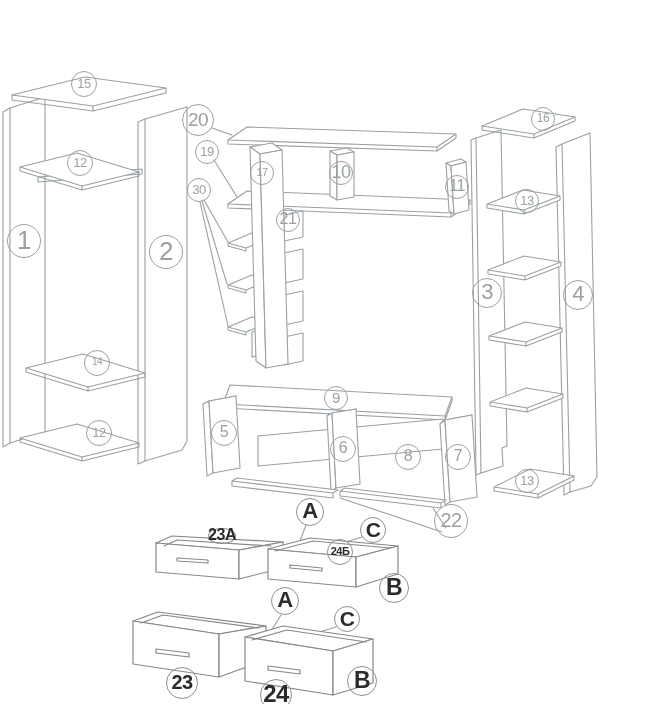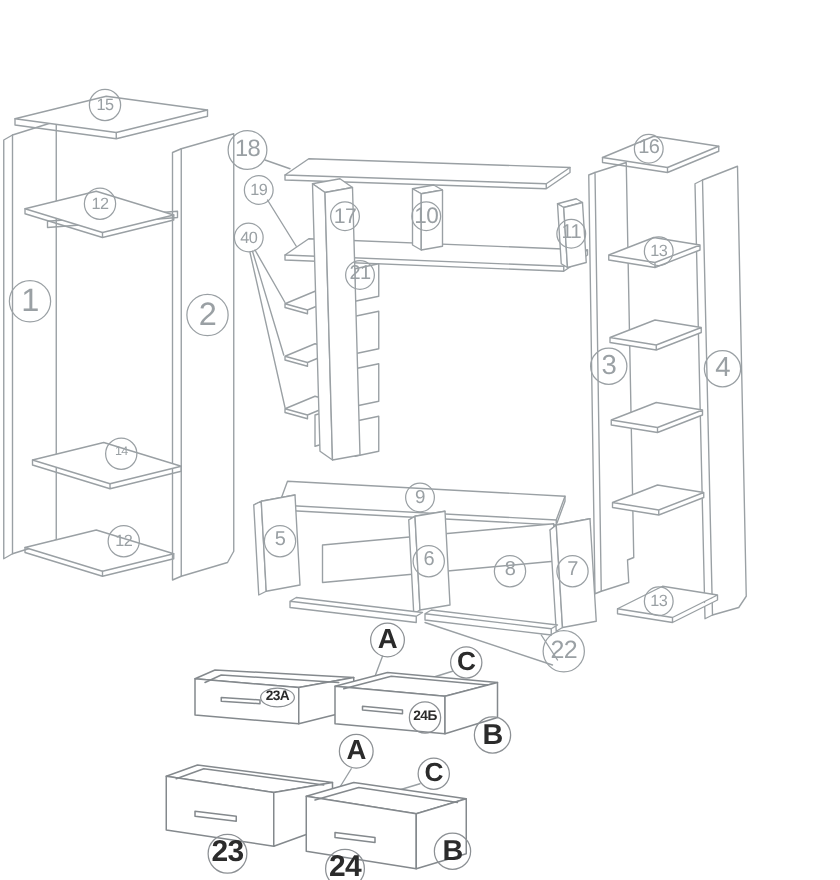--- a/index.html
+++ b/index.html
@@ -149,42 +149,42 @@
       <span>2</span>
     </div>
 <div class="co g" style="left:84px;top:350px;width:26px;height:26px;font-size:10px" data-name="callout-part-14">
       <span>14</span>
     </div>
 <div class="co g" style="left:86px;top:420px;width:26px;height:26px;font-size:13px" data-name="callout-part-12-lower">
       <span>12</span>
     </div>
 
 <div class="co g" style="left:182px;top:104px;width:32px;height:32px;font-size:19px" data-name="callout-part-19">
-      <span>18</span>
+      <span>20</span>
     </div>
 <div class="co g" style="left:195px;top:140px;width:24px;height:24px;font-size:13px" data-name="callout-part-18">
       <span>19</span>
     </div>
 <div class="co g" style="left:187px;top:178px;width:24px;height:24px;font-size:13px" data-name="callout-part-20">
-      <span>40</span>
-    </div>
-<div class="co g" style="left:264px;top:161px;width:24px;height:24px;font-size:17px" data-name="callout-part-17">
+      <span>30</span>
+    </div>
+<div class="co g" style="left:250px;top:161px;width:24px;height:24px;font-size:11px" data-name="callout-part-17">
       <span>17</span>
     </div>
 <div class="co g" style="left:276px;top:208px;width:24px;height:24px;font-size:16px" data-name="callout-part-21">
       <span>21</span>
     </div>
 <div class="co g" style="left:329px;top:161px;width:24px;height:24px;font-size:18px" data-name="callout-part-10">
       <span>10</span>
     </div>
 <div class="co g" style="left:445px;top:175px;width:24px;height:24px;font-size:16px" data-name="callout-part-11">
       <span>11</span>
     </div>
 
-<div class="co g" style="left:507px;top:107px;width:24px;height:24px;font-size:16px" data-name="callout-part-16">
+<div class="co g" style="left:531px;top:107px;width:24px;height:24px;font-size:12px" data-name="callout-part-16">
       <span>16</span>
     </div>
 <div class="co g" style="left:515px;top:189px;width:24px;height:24px;font-size:13px" data-name="callout-part-13-upper">
       <span>13</span>
     </div>
 <div class="co g" style="left:472px;top:278px;width:30px;height:30px;font-size:22px" data-name="callout-part-3">
       <span>3</span>
     </div>
 <div class="co g" style="left:563px;top:280px;width:30px;height:30px;font-size:22px" data-name="callout-part-4">
       <span>4</span>
@@ -214,36 +214,36 @@
 
 <div class="co k" style="left:296px;top:498px;width:28px;height:28px;font-size:22px" data-name="callout-corner-a-row1">
       <span>A</span>
     </div>
 <div class="co k" style="left:360px;top:517px;width:26px;height:26px;font-size:21px" data-name="callout-corner-c-row1">
       <span>C</span>
     </div>
 <div class="co k" style="left:379px;top:573px;width:30px;height:30px;font-size:23px" data-name="callout-corner-b-row1">
       <span>B</span>
     </div>
-<div class="co k" style="left:208px;top:550px;width:28px;height:16px;font-size:11px" data-name="label-drawer-23a">
+<div class="co k" style="left:208px;top:528px;width:28px;height:16px;font-size:16px" data-name="label-drawer-23a">
       <span>23A</span>
     </div>
-<div class="co k" style="left:327px;top:561px;width:26px;height:26px;font-size:11px" data-name="label-drawer-24b">
+<div class="co k" style="left:327px;top:539px;width:26px;height:26px;font-size:11px" data-name="label-drawer-24b">
       <span>24Б</span>
     </div>
 
 <div class="co k" style="left:271px;top:587px;width:28px;height:28px;font-size:22px" data-name="callout-corner-a-row2">
       <span>A</span>
     </div>
 <div class="co k" style="left:334px;top:606px;width:26px;height:26px;font-size:21px" data-name="callout-corner-c-row2">
       <span>C</span>
     </div>
 <div class="co k" style="left:347px;top:666px;width:30px;height:30px;font-size:23px" data-name="callout-corner-b-row2">
       <span>B</span>
     </div>
-<div class="co k" style="left:166px;top:667px;width:32px;height:32px;font-size:24px" data-name="label-drawer-23">
+<div class="co k" style="left:166px;top:667px;width:32px;height:32px;font-size:20px" data-name="label-drawer-23">
       <span>23</span>
     </div>
 <div class="co k" style="left:260px;top:679px;width:32px;height:32px;font-size:24px" data-name="label-drawer-24">
       <span>24</span>
     </div>
 
 </div>
 
 </body></html>

